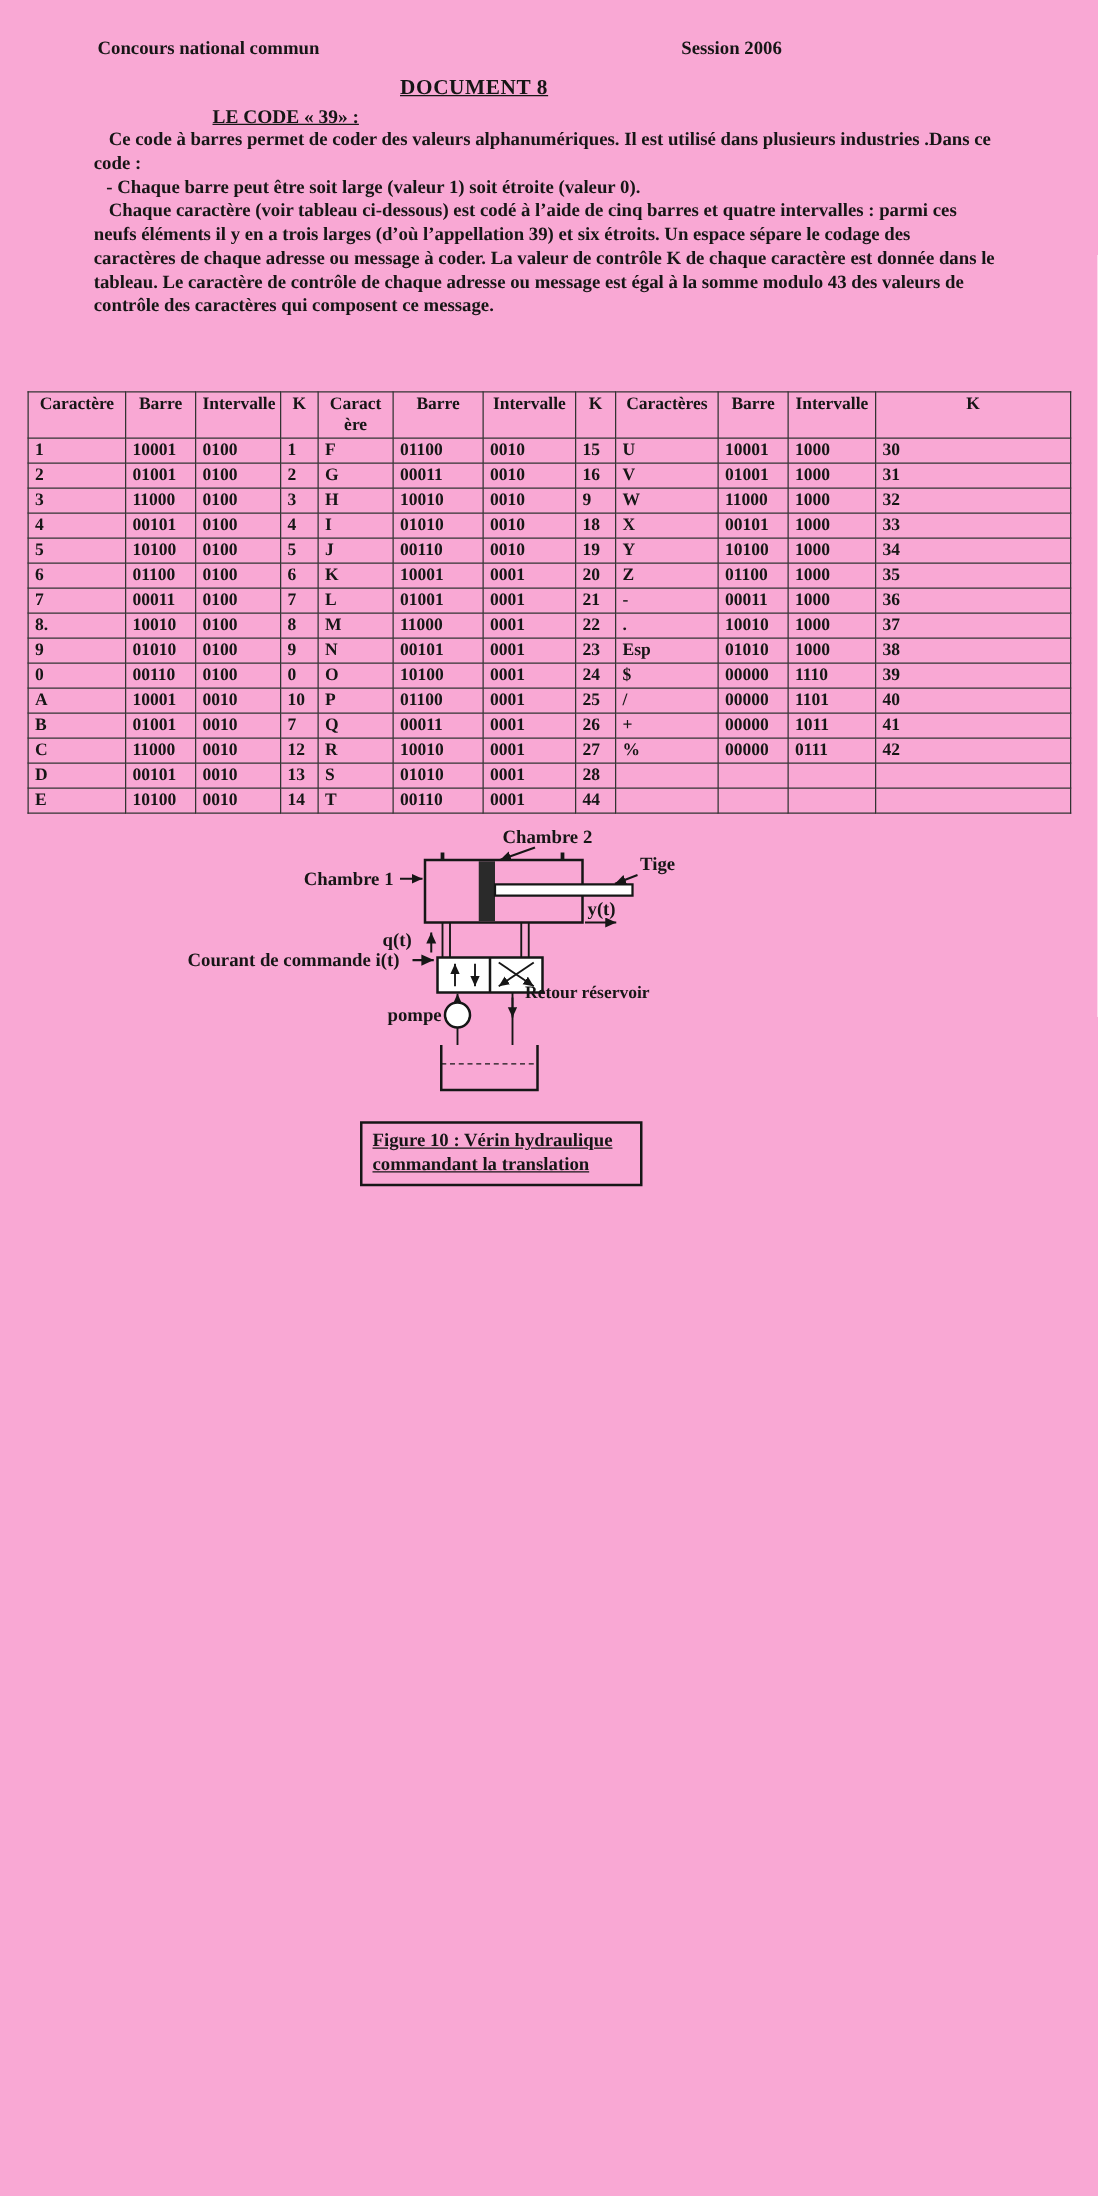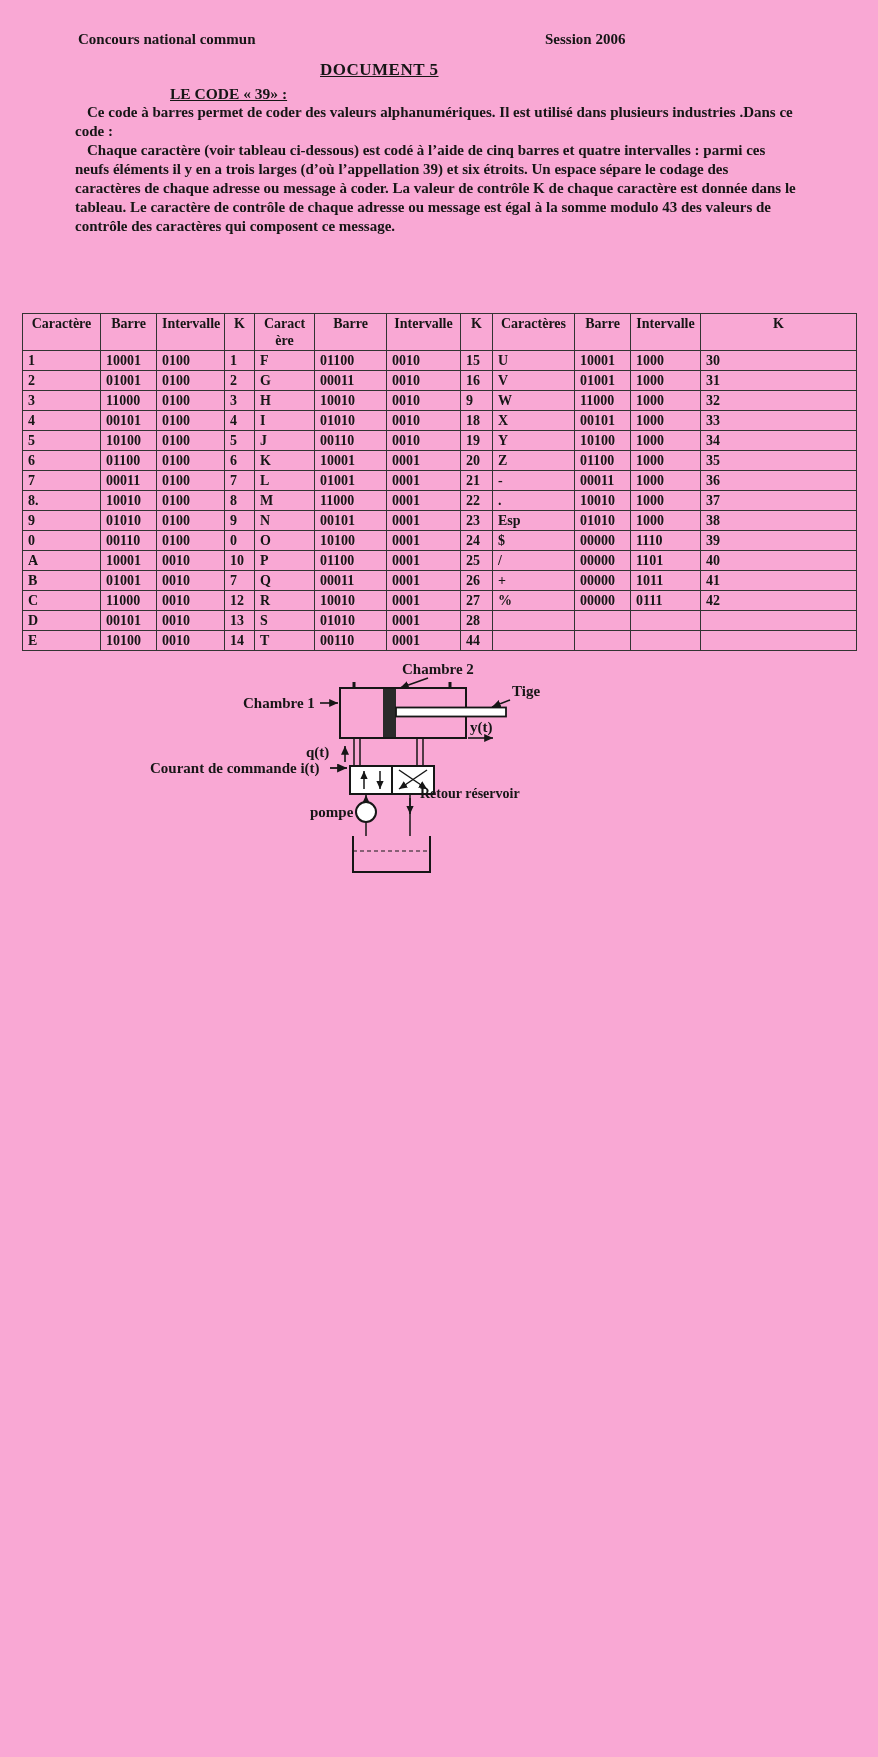--- a/index.html
+++ b/index.html
@@ -47,25 +47,26 @@
   .caption-box div{text-decoration:underline;}
 </style>
 </head>
 <body>
 
 <div class="page">
 
   <span class="hdr-left">Concours national commun</span>
   <span class="hdr-right">Session 2006</span>
 
-  <div class="doc-title">DOCUMENT 5</div>
+  <div class="doc-title">DOCUMENT 8</div>
   <div class="subtitle">LE CODE « 39» :</div>
 
   <div class="text-block">
     <p class="para indent">Ce code à barres permet de coder des valeurs alphanumériques. Il est utilisé dans plusieurs industries .Dans ce code :</p>
+    <p class="para bullet">- Chaque barre peut être soit large (valeur 1) soit étroite (valeur 0).</p>
     <p class="para indent">Chaque caractère (voir tableau ci-dessous) est codé à l’aide de cinq barres et quatre intervalles : parmi ces neufs éléments il y en a trois larges (d’où l’appellation 39) et six étroits. Un espace sépare le codage des caractères de chaque adresse ou message à coder. La valeur de contrôle K de chaque caractère est donnée dans le tableau. Le caractère de contrôle de chaque adresse ou message est égal à la somme modulo 43 des valeurs de contrôle des caractères qui composent ce message.</p>
   </div>
 
   <table class="code39">
     <colgroup>
       <col style="width:78px">
         <col style="width:56px">
         <col style="width:68px">
         <col style="width:30px">
       <col style="width:60px">
@@ -360,14 +361,18 @@
     <text x="170" y="159">pompe</text>
 
     <line x1="270" y1="136" x2="270" y2="178" stroke="#161616" stroke-width="1.5"></line>
     <line x1="270" y1="140" x2="270" y2="156" stroke="#161616" stroke-width="1.5" marker-end="url(#arr)"></line>
     <text class="small" x="280" y="140">Retour réservoir</text>
 
     <path d="M213,178 L213,214 L290,214 L290,178" fill="none" stroke="#161616" stroke-width="2"></path>
     <line x1="213" y1="193" x2="290" y2="193" stroke="#161616" stroke-width="1" stroke-dasharray="4,3"></line>
   </svg>
 
+  <div class="caption-box">
+    <div>Figure 10 : Vérin hydraulique</div>
+    <div>commandant la translation</div>
+  </div>
 
 </div>
 
 </body></html>

